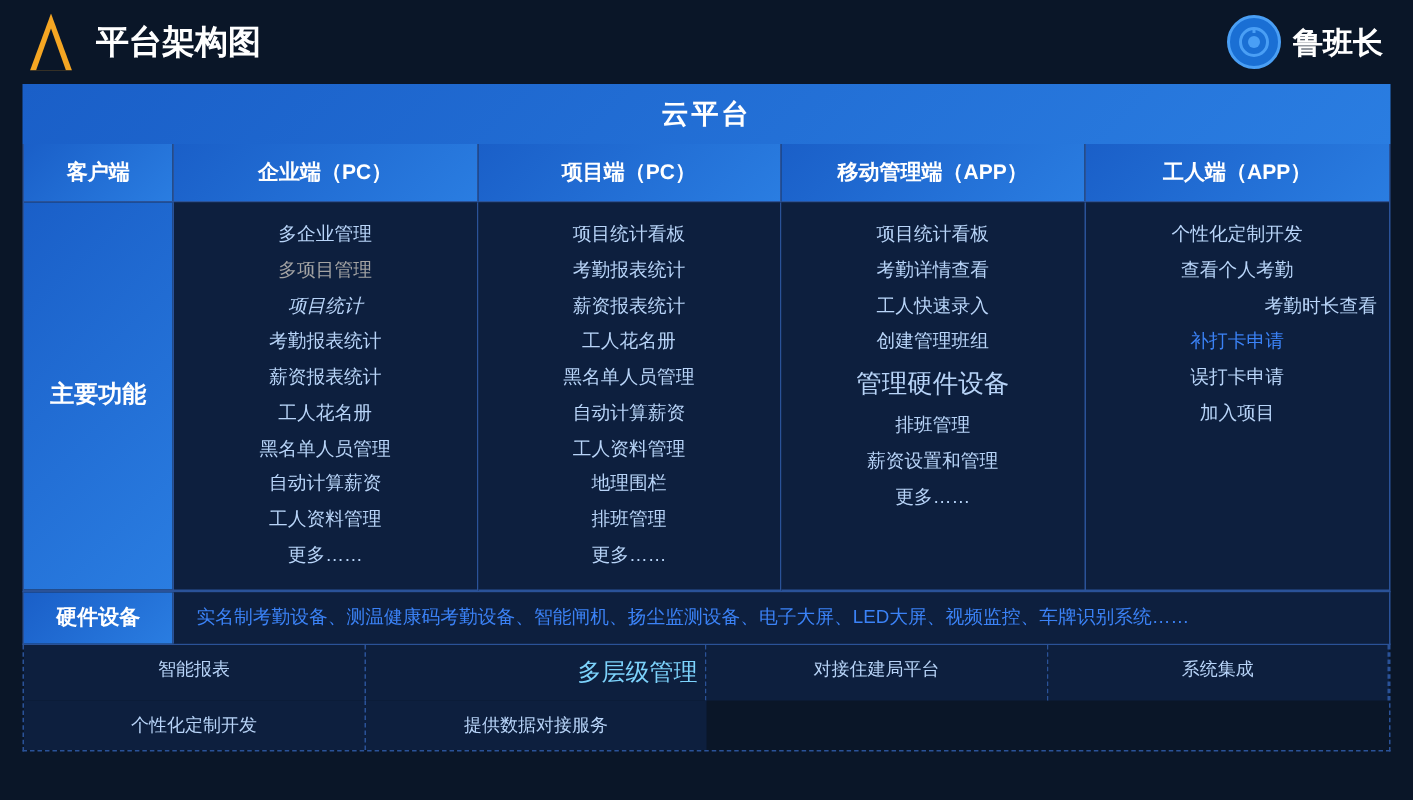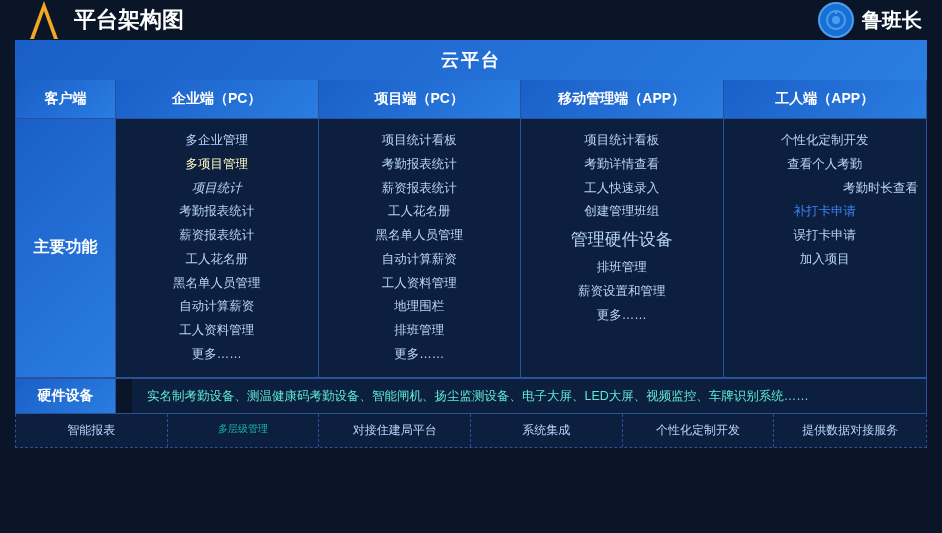--- a/index.html
+++ b/index.html
@@ -11,22 +11,21 @@
       overflow: hidden;
       position: relative;
     }
 
     .header {
       display: flex;
       align-items: center;
       justify-content: space-between;
       padding: 10px 20px;
       background: #0a1628;
-      height: 40px;
-      margin-left: 10px;
+      height: 56px;
     }
 
     .header-left {
       display: flex;
       align-items: center;
       gap: 12px;
     }
 
     .header-brand {
       display: flex;
@@ -119,27 +118,26 @@
       min-width: 100px;
       display: flex;
       align-items: center;
       justify-content: center;
       border-right: 1px solid #2a5298;
       padding: 8px;
     }
 
     .hardware-content {
       background: #0d1f3e;
-      color: #5eead4;
+      color: #3b82f6;
       font-size: 12.5px;
       padding: 8px 15px;
       display: flex;
-      align-items: flex-end;
+      align-items: center;
       flex: 1;
-      margin-left: 16px;
     }
   </style>
 </head>
 <body>
 
 <div class="header">
   <div class="header-left">
     <div style="position:relative; width:28px; height:38px; margin-right:4px;">
       <svg width="28" height="38" viewBox="0 0 28 38">
         <polygon points="0,38 28,38 14,0" fill="#f5a623"></polygon>
@@ -183,21 +181,21 @@
     <div class="col-header" style="border-right:none;">
       <span>工人端（APP）</span>
     </div>
 
     <div class="row-header" style="min-height:230px;">
       <span>主要功能</span>
     </div>
 
     <div class="content-cell" id="enterprise-cell">
         <div style="color:#b8d4f8;font-size:12.5px;">多企业管理</div>
-        <div style="color:#fef9c3;font-size:12.5px;">多项目管理</div>
+        <div style="color:#a3a3a3;font-size:12.5px;">多项目管理</div>
         <div style="color:#b8d4f8;font-size:12.5px;font-style:italic;">项目统计</div>
         <div style="color:#b8d4f8;font-size:12.5px;">考勤报表统计</div>
         <div style="color:#b8d4f8;font-size:12.5px;">薪资报表统计</div>
         <div style="color:#b8d4f8;font-size:12.5px;">工人花名册</div>
         <div style="color:#b8d4f8;font-size:12.5px;">黑名单人员管理</div>
         <div style="color:#b8d4f8;font-size:12.5px;">自动计算薪资</div>
         <div style="color:#b8d4f8;font-size:12.5px;">工人资料管理</div>
         <div style="color:#b8d4f8;font-size:12.5px;">更多……</div>
       </div>
 
@@ -238,21 +236,21 @@
 
   <div class="hardware-row" style="border: 1px solid #2a5298; border-top: none; display:flex;">
     <div class="hardware-label">
       <span>硬件设备</span>
     </div>
     <div class="hardware-content">
       <span>实名制考勤设备、测温健康码考勤设备、智能闸机、扬尘监测设备、电子大屏、LED大屏、视频监控、车牌识别系统……</span>
     </div>
   </div>
 
-  <div style="border: 1px dashed #2a5298; border-top: none; display:grid; grid-template-columns: repeat(6, 1fr);" id="bottom-row">
+  <div style="border: 1px dashed #2a5298; border-top: none; display:grid; grid-template-columns: repeat(4, 1fr);" id="bottom-row">
   <div style="background: rgb(13, 31, 62); color: rgb(184, 212, 248); font-size: 12px; text-align: center; padding: 8px 5px; border-right: 1px dashed rgb(42, 82, 152);">智能报表</div>
-      <div style="background: rgb(13, 31, 62); color: #14b8a6; font-size: 10px; text-align: center; padding: 8px 5px; border-right: 1px dashed rgb(42, 82, 152);">多层级管理</div>
+      <div style="background: rgb(13, 31, 62); color: #7dd3fc; font-size: 16px; text-align: right; padding: 8px 5px; border-right: 1px dashed rgb(42, 82, 152);">多层级管理</div>
       <div style="background: rgb(13, 31, 62); color: rgb(184, 212, 248); font-size: 12px; text-align: center; padding: 8px 5px; border-right: 1px dashed rgb(42, 82, 152);">对接住建局平台</div>
       <div style="background: rgb(13, 31, 62); color: rgb(184, 212, 248); font-size: 12px; text-align: center; padding: 8px 5px; border-right: 1px dashed rgb(42, 82, 152);">系统集成</div>
       <div style="background: rgb(13, 31, 62); color: rgb(184, 212, 248); font-size: 12px; text-align: center; padding: 8px 5px; border-right: 1px dashed rgb(42, 82, 152);">个性化定制开发</div>
       <div style="background: rgb(13, 31, 62); color: rgb(184, 212, 248); font-size: 12px; text-align: center; padding: 8px 5px;">提供数据对接服务</div>
     </div>
 </div>
 
 </body></html>

